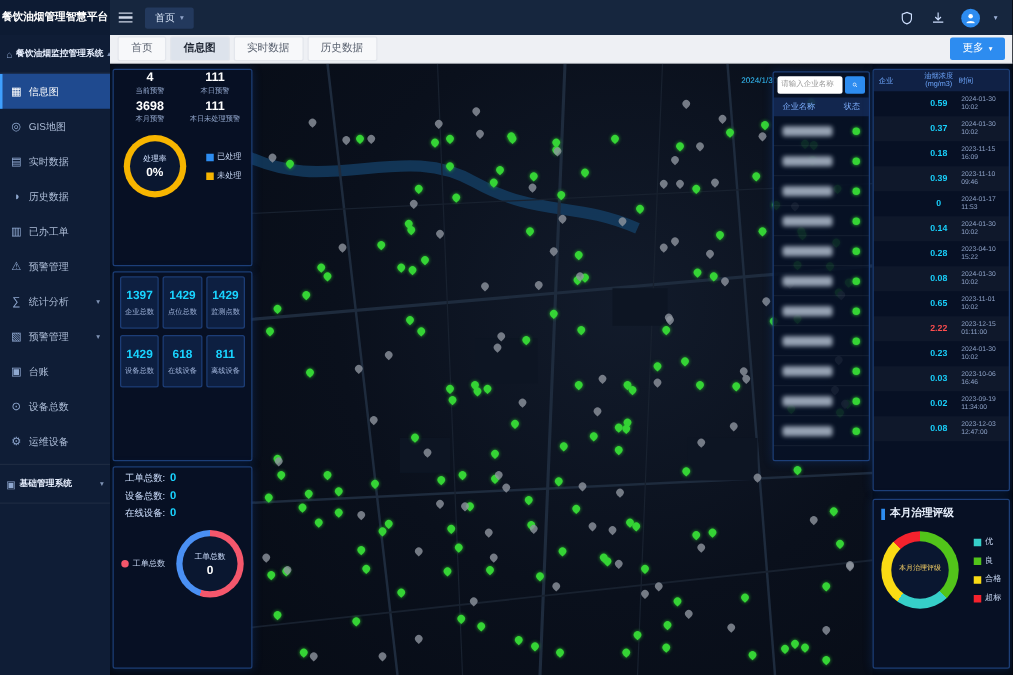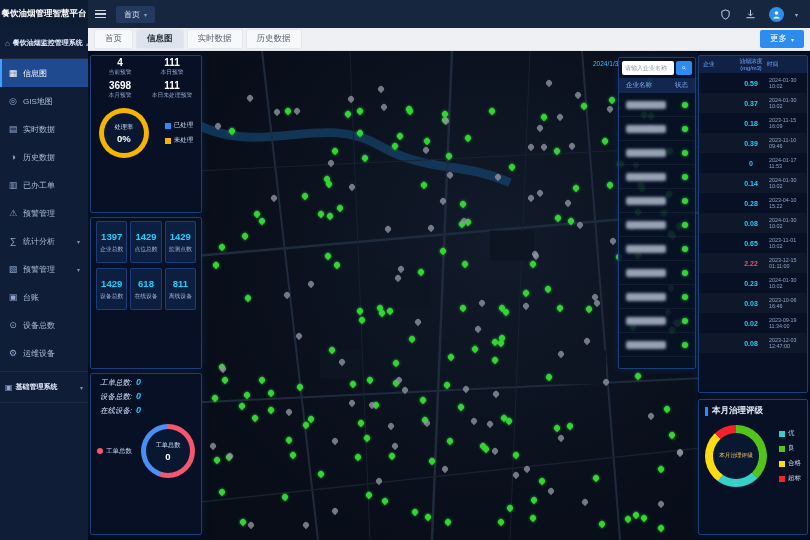--- a/index.html
+++ b/index.html
@@ -74,21 +74,21 @@
   .legend-col{display:flex;flex-direction:column;gap:6px;}
   .legend-item{display:flex;align-items:center;gap:3px;font-size:6.5px;color:#c6d6f2;white-space:nowrap;}
   .legend-sq{width:6px;height:6px;flex:none;}
   #devicePanel{left:2px;top:166px;width:112px;height:152px;}
   .dev-grid{display:grid;grid-template-columns:repeat(3,1fr);gap:5px 3px;padding:3px 5px;}
   .dev-box{background:rgba(25,60,120,.35);border:1px solid rgba(60,120,220,.35);border-radius:2px;
            text-align:center;padding:9px 0 8px;}
   .dev-num{font-size:9.5px;font-weight:bold;color:#19d3ff;}
   .dev-label{font-size:5.8px;color:#9fb3d9;margin-top:3px;white-space:nowrap;}
   #ticketPanel{left:2px;top:322px;width:112px;height:162px;}
-  .t-line{font-size:7.5px;color:#cfe0ff;padding:3px 9px 0;font-style:italic;}
+  .t-line{font-size:7.5px;color:#cfe0ff;padding:3px 9px 0;}
   .t-line b{color:#19d3ff;margin-left:4px;font-size:9px;}
   .ticket-bottom{display:flex;align-items:center;justify-content:center;gap:9px;margin-top:8px;}
   #ticketDonut{width:54px;height:54px;}
   #searchPanel{left:530px;top:6px;width:78px;height:312px;background:rgba(7,17,38,.88);}
   .search-row{display:flex;padding:3px;gap:2px;}
   .s-input{flex:1;min-width:0;height:14px;background:#fff;border:0;border-radius:2px;font-size:6px;padding:0 3px;color:#333;outline:none;}
   .s-input::placeholder{color:#999;}
   .s-btn{width:16px;height:14px;background:#2d8cf0;border:0;border-radius:2px;display:flex;align-items:center;justify-content:center;cursor:pointer;flex:none;}
   .s-head{display:flex;justify-content:space-between;font-size:6.5px;color:#7fb0ff;padding:3px 7px;background:rgba(30,60,120,.5);}
   .s-row{display:flex;align-items:center;justify-content:space-between;padding:0 7px;height:23px;border-bottom:1px solid rgba(255,255,255,.05);cursor:pointer;}

